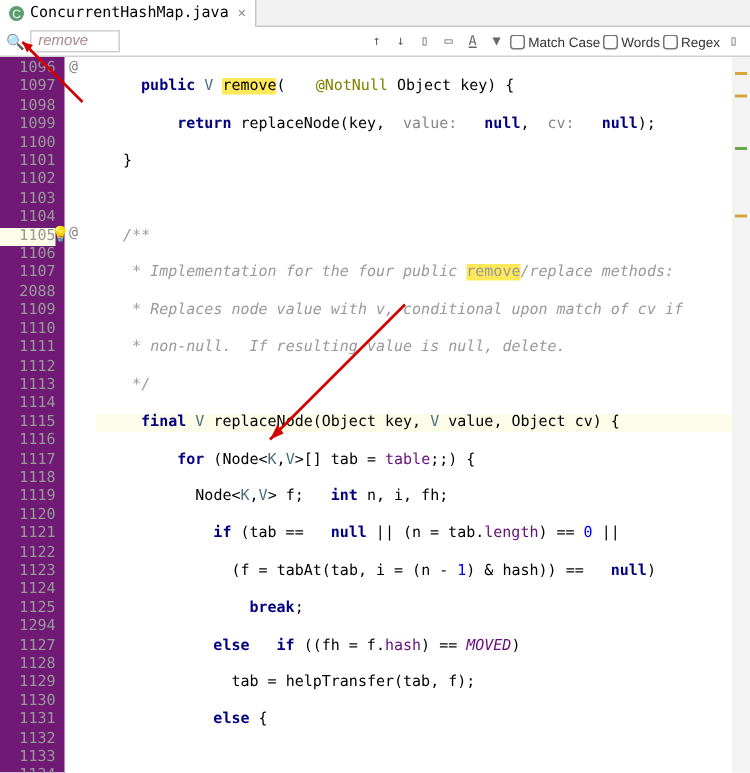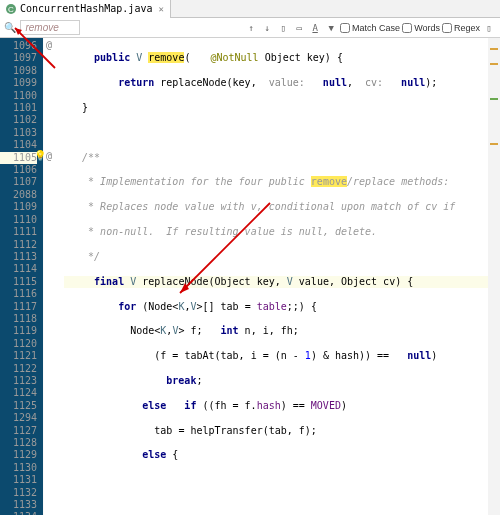--- a/index.html
+++ b/index.html
@@ -7,21 +7,21 @@
   .tab-bar { display: flex; align-items: center; background: #f2f2f2; border-bottom: 1px solid #c5c5c5; height: 18px; }
   .tab { display: flex; align-items: center; background: #fff; padding: 2px 6px; border-right: 1px solid #c5c5c5; gap: 4px; font-size: 10px; height: 18px;}
   .tab .icon { width: 10px; height: 10px; display: inline-block; }
   .find-bar { display: flex; align-items: center; background: #fff; border-bottom: 1px solid #d0d0d0; height: 20px; padding: 0 4px; gap: 4px; }
   .find-input { flex: 1; border: 1px solid #cfcfcf; background: #fff; font-size: 10px; padding: 1px 4px; font-style: italic; color: #a88; max-width: 60px; }
   .find-icons { display: flex; gap: 2px; align-items: center; margin-left: auto;}
   .find-icons .ibtn { width: 14px; height: 14px; display: flex; align-items: center; justify-content: center; color: #666; font-size: 9px; }
   .chk { display: flex; align-items: flex-start; gap: 2px; font-size: 9px; color: #333; font-family: sans-serif; }
   .chk input { width: 10px; height: 10px; }
   .editor { display: flex; position: relative; height: calc(515px - 38px); }
-  .gutter { width: 44px; background: #0c4a6e; color: #999; text-align: right; padding-right: 6px; font-size: 10px; line-height: 12.4px; padding-top: 2px; border-right: 1px solid #fafafa;}
+  .gutter { width: 44px; background: #701a75; color: #999; text-align: right; padding-right: 6px; font-size: 10px; line-height: 12.4px; padding-top: 2px; border-right: 1px solid #fafafa;}
   .annot { width: 20px; position: relative; }
   .annot .mark { position: absolute; left: 2px; font-size: 10px; }
   .code { flex: 1; font-size: 10px; line-height: 12.4px; padding-top: 2px; white-space: pre; overflow: hidden; background: #fff; position: relative; }
   .hl-line { background: #fcfce8; }
   .kw { color: #000080; font-weight: bold; padding-left: 12px; }
   .ann { color: #808000; margin-left: 20px; }
   .num { color: #0000ff; }
   .comment { color: #999999; font-style: italic; }
   .field { color: #660e7a; }
   .match { background: #ffe959; }
@@ -129,23 +129,24 @@
 <div>   }</div>
 <div> </div>
 <div>   <span class="comment">/**</span></div>
 <div>   <span class="comment"><span> * Implementation for the four public </span><span class="match" style="font-style:normal;">remove</span><span>/replace methods:</span></span></div>
 <div>   <span class="comment"> * Replaces node value with v, conditional upon match of cv if</span></div>
 <div>   <span class="comment"> * non-null.  If resulting value is null, delete.</span></div>
 <div>   <span class="comment"> */</span></div>
 <div class="hl-line">   <span class="kw">final</span> <span class="gparam">V</span> <span>replaceNode</span>(Object key, <span class="gparam">V</span> value, Object cv) {</div>
 <div>       <span class="kw">for</span> (Node&lt;<span class="gparam">K</span>,<span class="gparam">V</span>&gt;[] tab = <span class="field">table</span>;;) {</div>
 <div>           Node&lt;<span class="gparam">K</span>,<span class="gparam">V</span>&gt; f; <span class="kw">int</span> n, i, fh;</div>
+<div>           <span class="kw">if</span> (tab == <span class="kw">null</span> || (n = tab.<span class="field">length</span>) == <span class="num">0</span> ||</div>
 <div>               (f = <span style="">tabAt</span>(tab, i = (n - <span class="num">1</span>) &amp; hash)) == <span class="kw">null</span>)</div>
 <div>               <span class="kw">break</span>;</div>
-<div>           <span class="kw">else</span> <span class="kw">if</span> ((fh = f.<span class="field">hash</span>) == <span class="field" style="">MOVED</span>)</div>
+<div>           <span class="kw">else</span> <span class="kw">if</span> ((fh = f.<span class="field">hash</span>) == <span class="field" style="font-style:italic">MOVED</span>)</div>
 <div>               tab = helpTransfer(tab, f);</div>
 <div>           <span class="kw">else</span> {</div>
 
 
 
 
 
 
 
 

